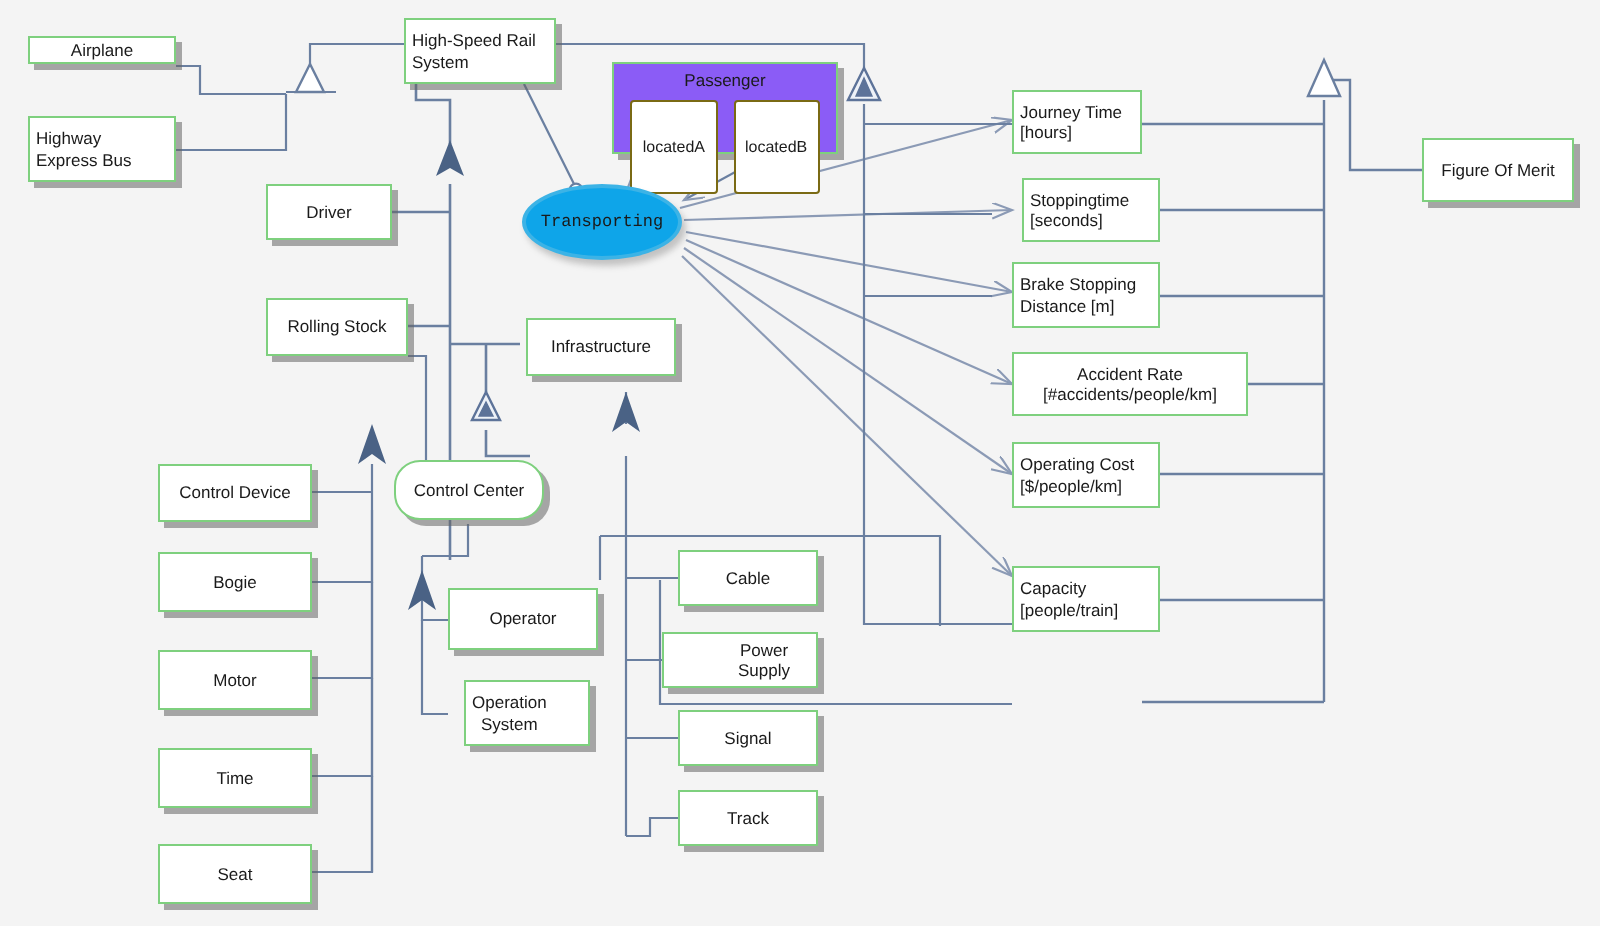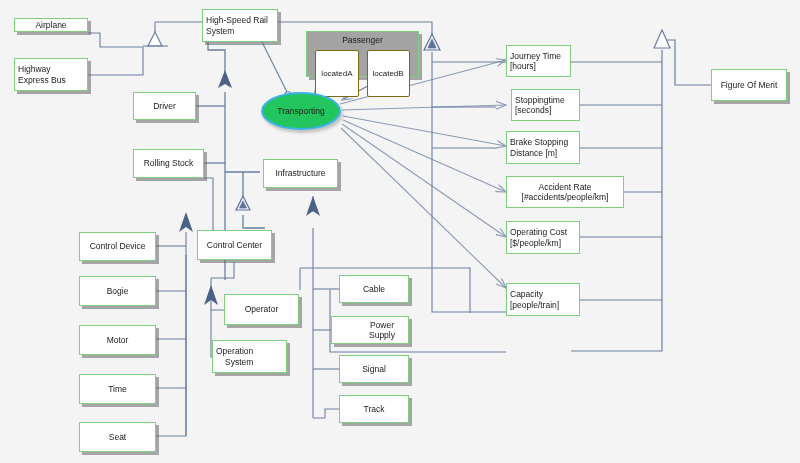--- a/index.html
+++ b/index.html
@@ -43,21 +43,21 @@
     box-shadow: 3px 3px 0 0 rgba(100,100,100,0.55);
   }
   .node .lbl {
     display: block;
     white-space: pre-line;
   }
   
   .passenger {
     position: absolute;
     box-sizing: border-box;
-    background: #a3a3a3;
+    background: #8b5cf6;
     border: 1.5px solid #7ed07e;
     box-shadow: 3px 3px 0 0 rgba(100,100,100,0.55);
     z-index: 6;
   }
   .passenger-title {
     text-align: center;
     font-size: 8.5px;
     color: #1a1a1a;
     margin-top: 3px;
   }
@@ -74,30 +74,31 @@
     border-radius: 2px;
     font-size: 8px;
     color: #1a1a1a;
     padding: 18px 5px;
     text-align: center;
   }
   
   .ellipse {
     position: absolute;
     box-sizing: border-box;
-    background: #22c55e;
+    background: #0ea5e9;
     border: 2px solid #3cb3e6;
     border-radius: 50%;
     display: flex;
     align-items: center;
     justify-content: center;
     font-size: 8.5px;
     color: #1a1a1a;
     box-shadow: 2px 3px 3px 0 rgba(120,120,120,0.4);
     z-index: 7;
+    font-family: Liberation Mono, monospace;
   }
 </style>
 </head>
 <body>
 
 <div id="canvas">
 
   <svg id="edges" viewBox="0 0 800 463" xmlns="http://www.w3.org/2000/svg">
     <defs>
       <marker id="openArrow" markerWidth="12" markerHeight="12" refX="10" refY="4" orient="auto" markerUnits="userSpaceOnUse">
@@ -267,29 +268,29 @@
   </div>
 
   <div class="node shadowed" style="left:79px;  top:374px; width:77px; height:30px;">
     <span class="lbl">Time</span>
   </div>
 
   <div class="node shadowed" style="left:79px;  top:422px; width:77px; height:30px;">
     <span class="lbl">Seat</span>
   </div>
 
-  <div class="node shadowed" style="left:197px; top:230px; width:75px; height:30px;">
+  <div class="node shadowed" style="left:197px; top:230px; width:75px; height:30px;border-radius:13px;">
     <span class="lbl">Control Center</span>
   </div>
 
   <div class="node shadowed" style="left:224px; top:294px; width:75px; height:31px;">
     <span class="lbl">Operator</span>
   </div>
 
-  <div class="node shadowed" style="left:212px; top:340px; width:75px; height:33px; justify-content:flex-start; text-align:right;">
+  <div class="node shadowed" style="left:232px; top:340px; width:63px; height:33px; justify-content:flex-start; text-align:center;">
     <span class="lbl">Operation
 System</span>
   </div>
 
   <div class="node shadowed" style="left:339px; top:275px; width:70px; height:28px;">
     <span class="lbl">Cable</span>
   </div>
 
   <div class="node shadowed" style="left:331px; top:316px; width:78px; height:28px;padding-left:27px;">
     <span class="lbl">Power Supply</span>

